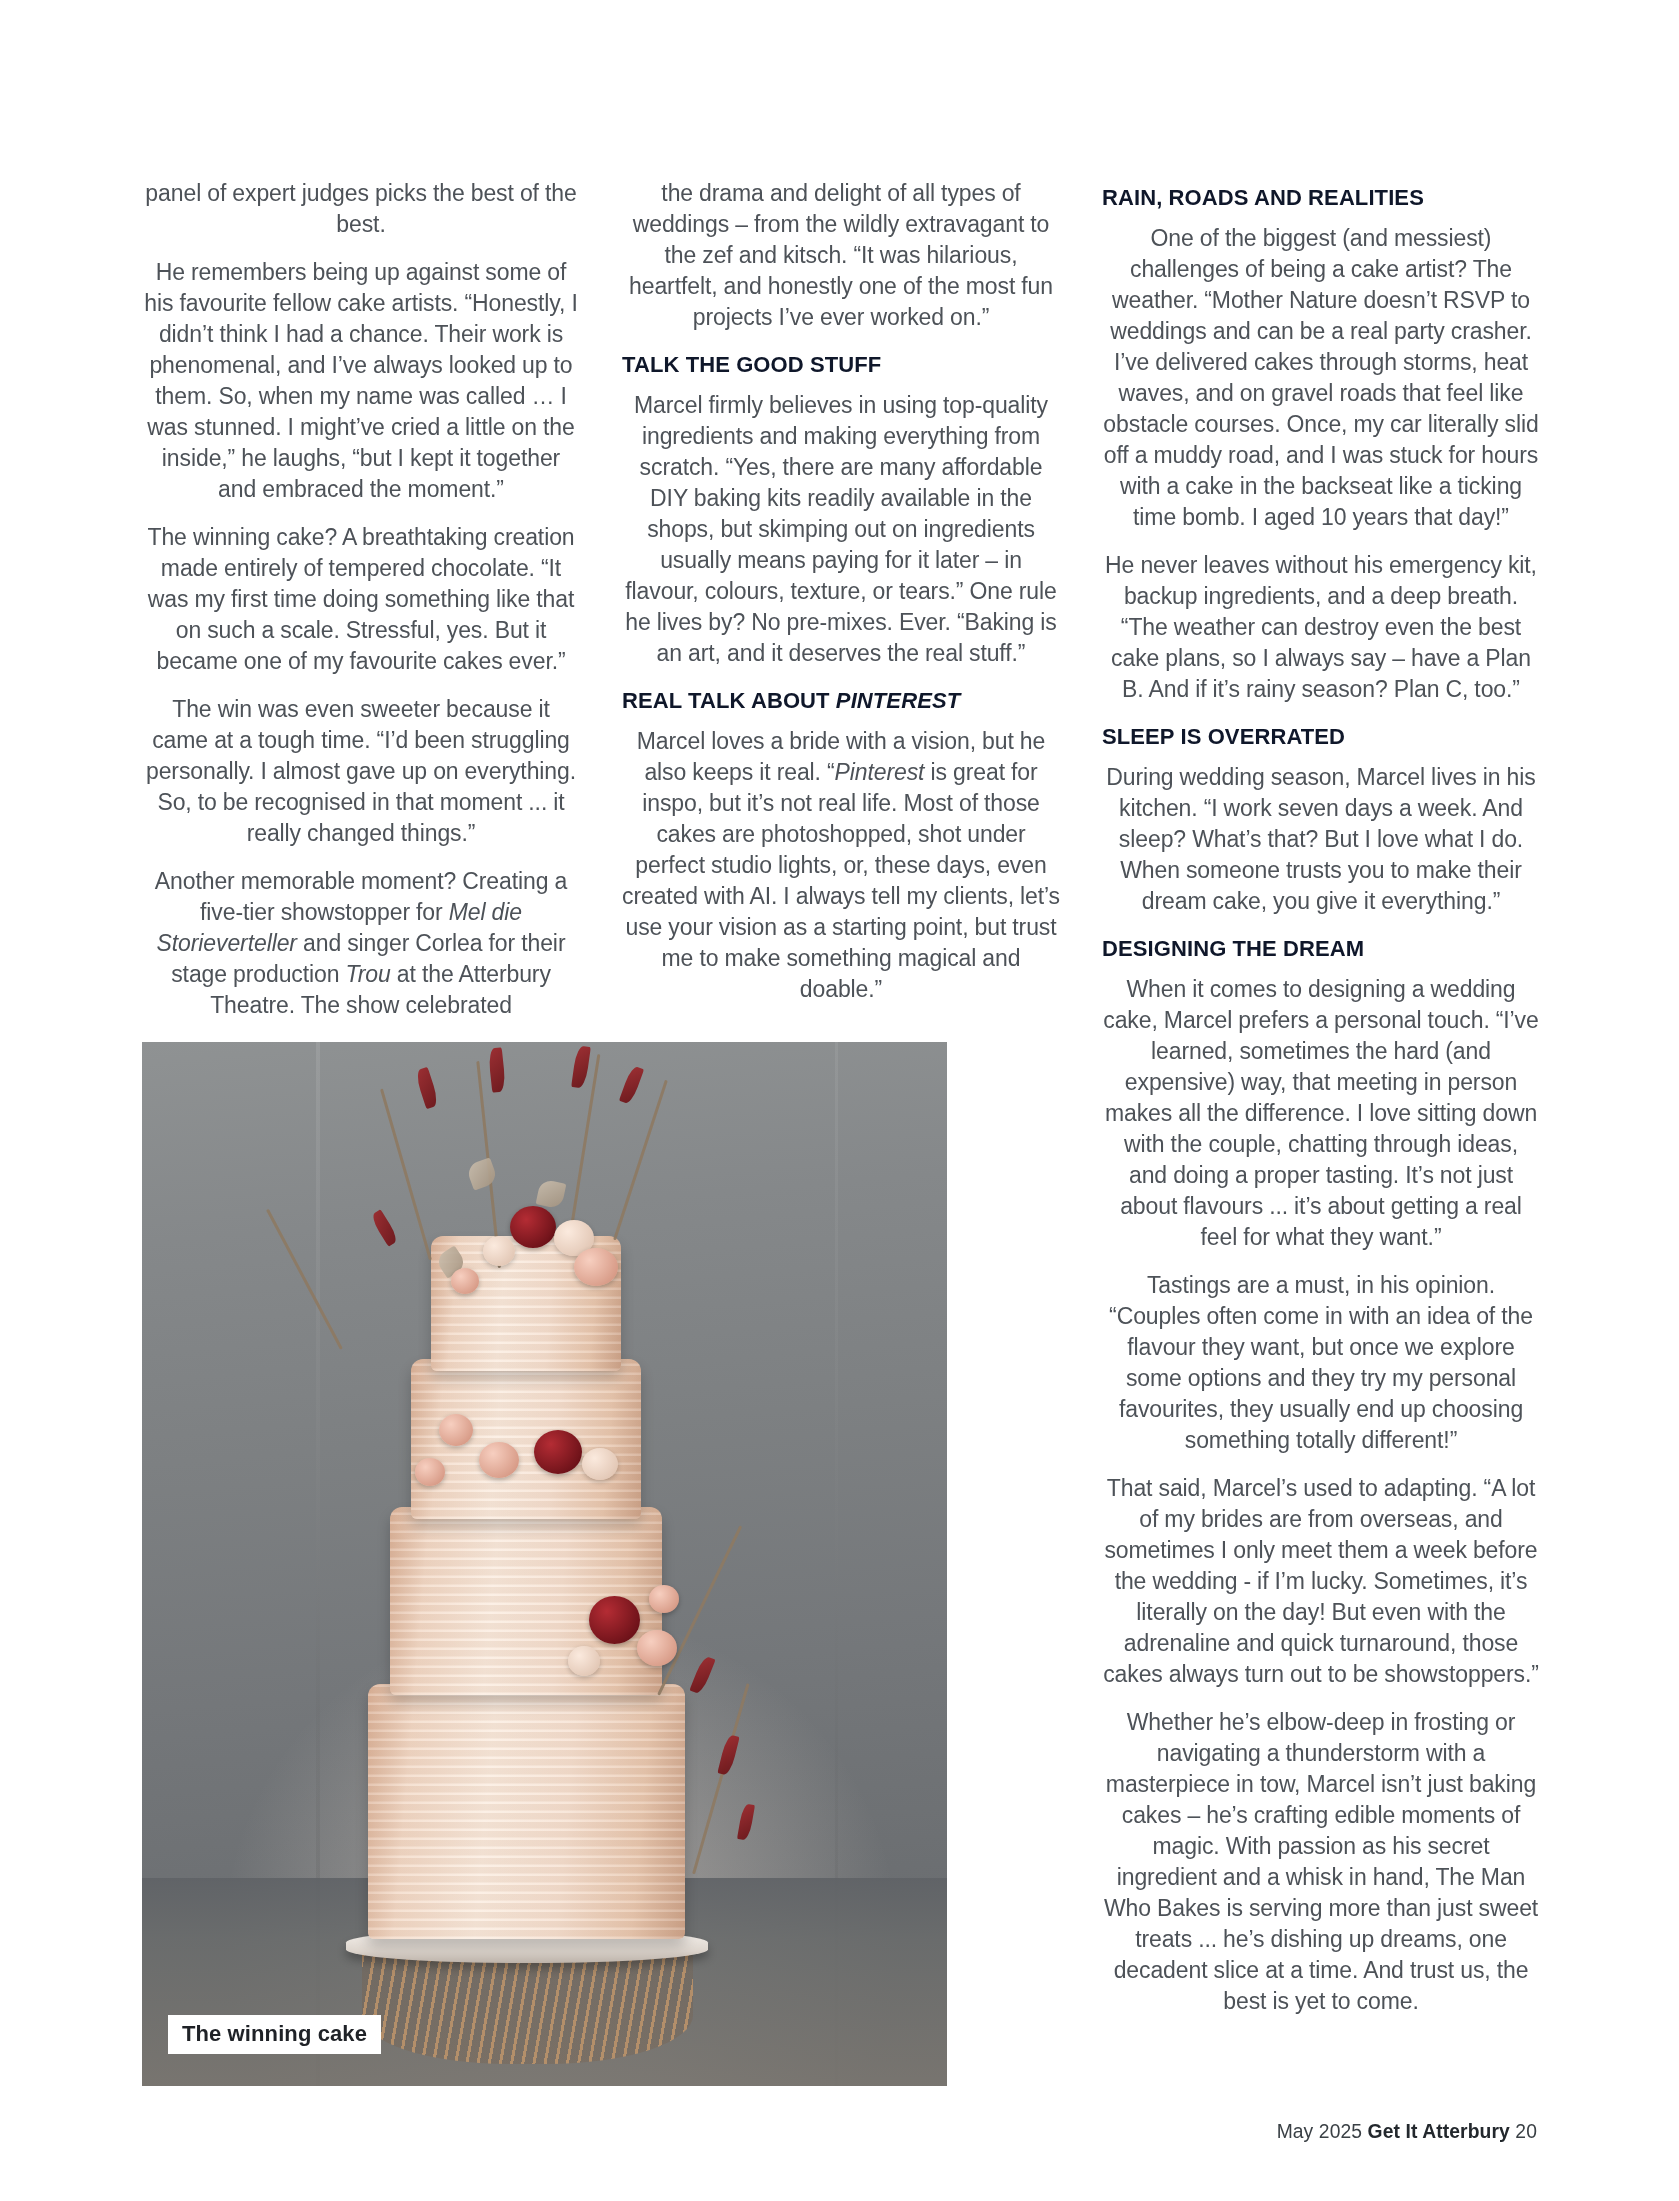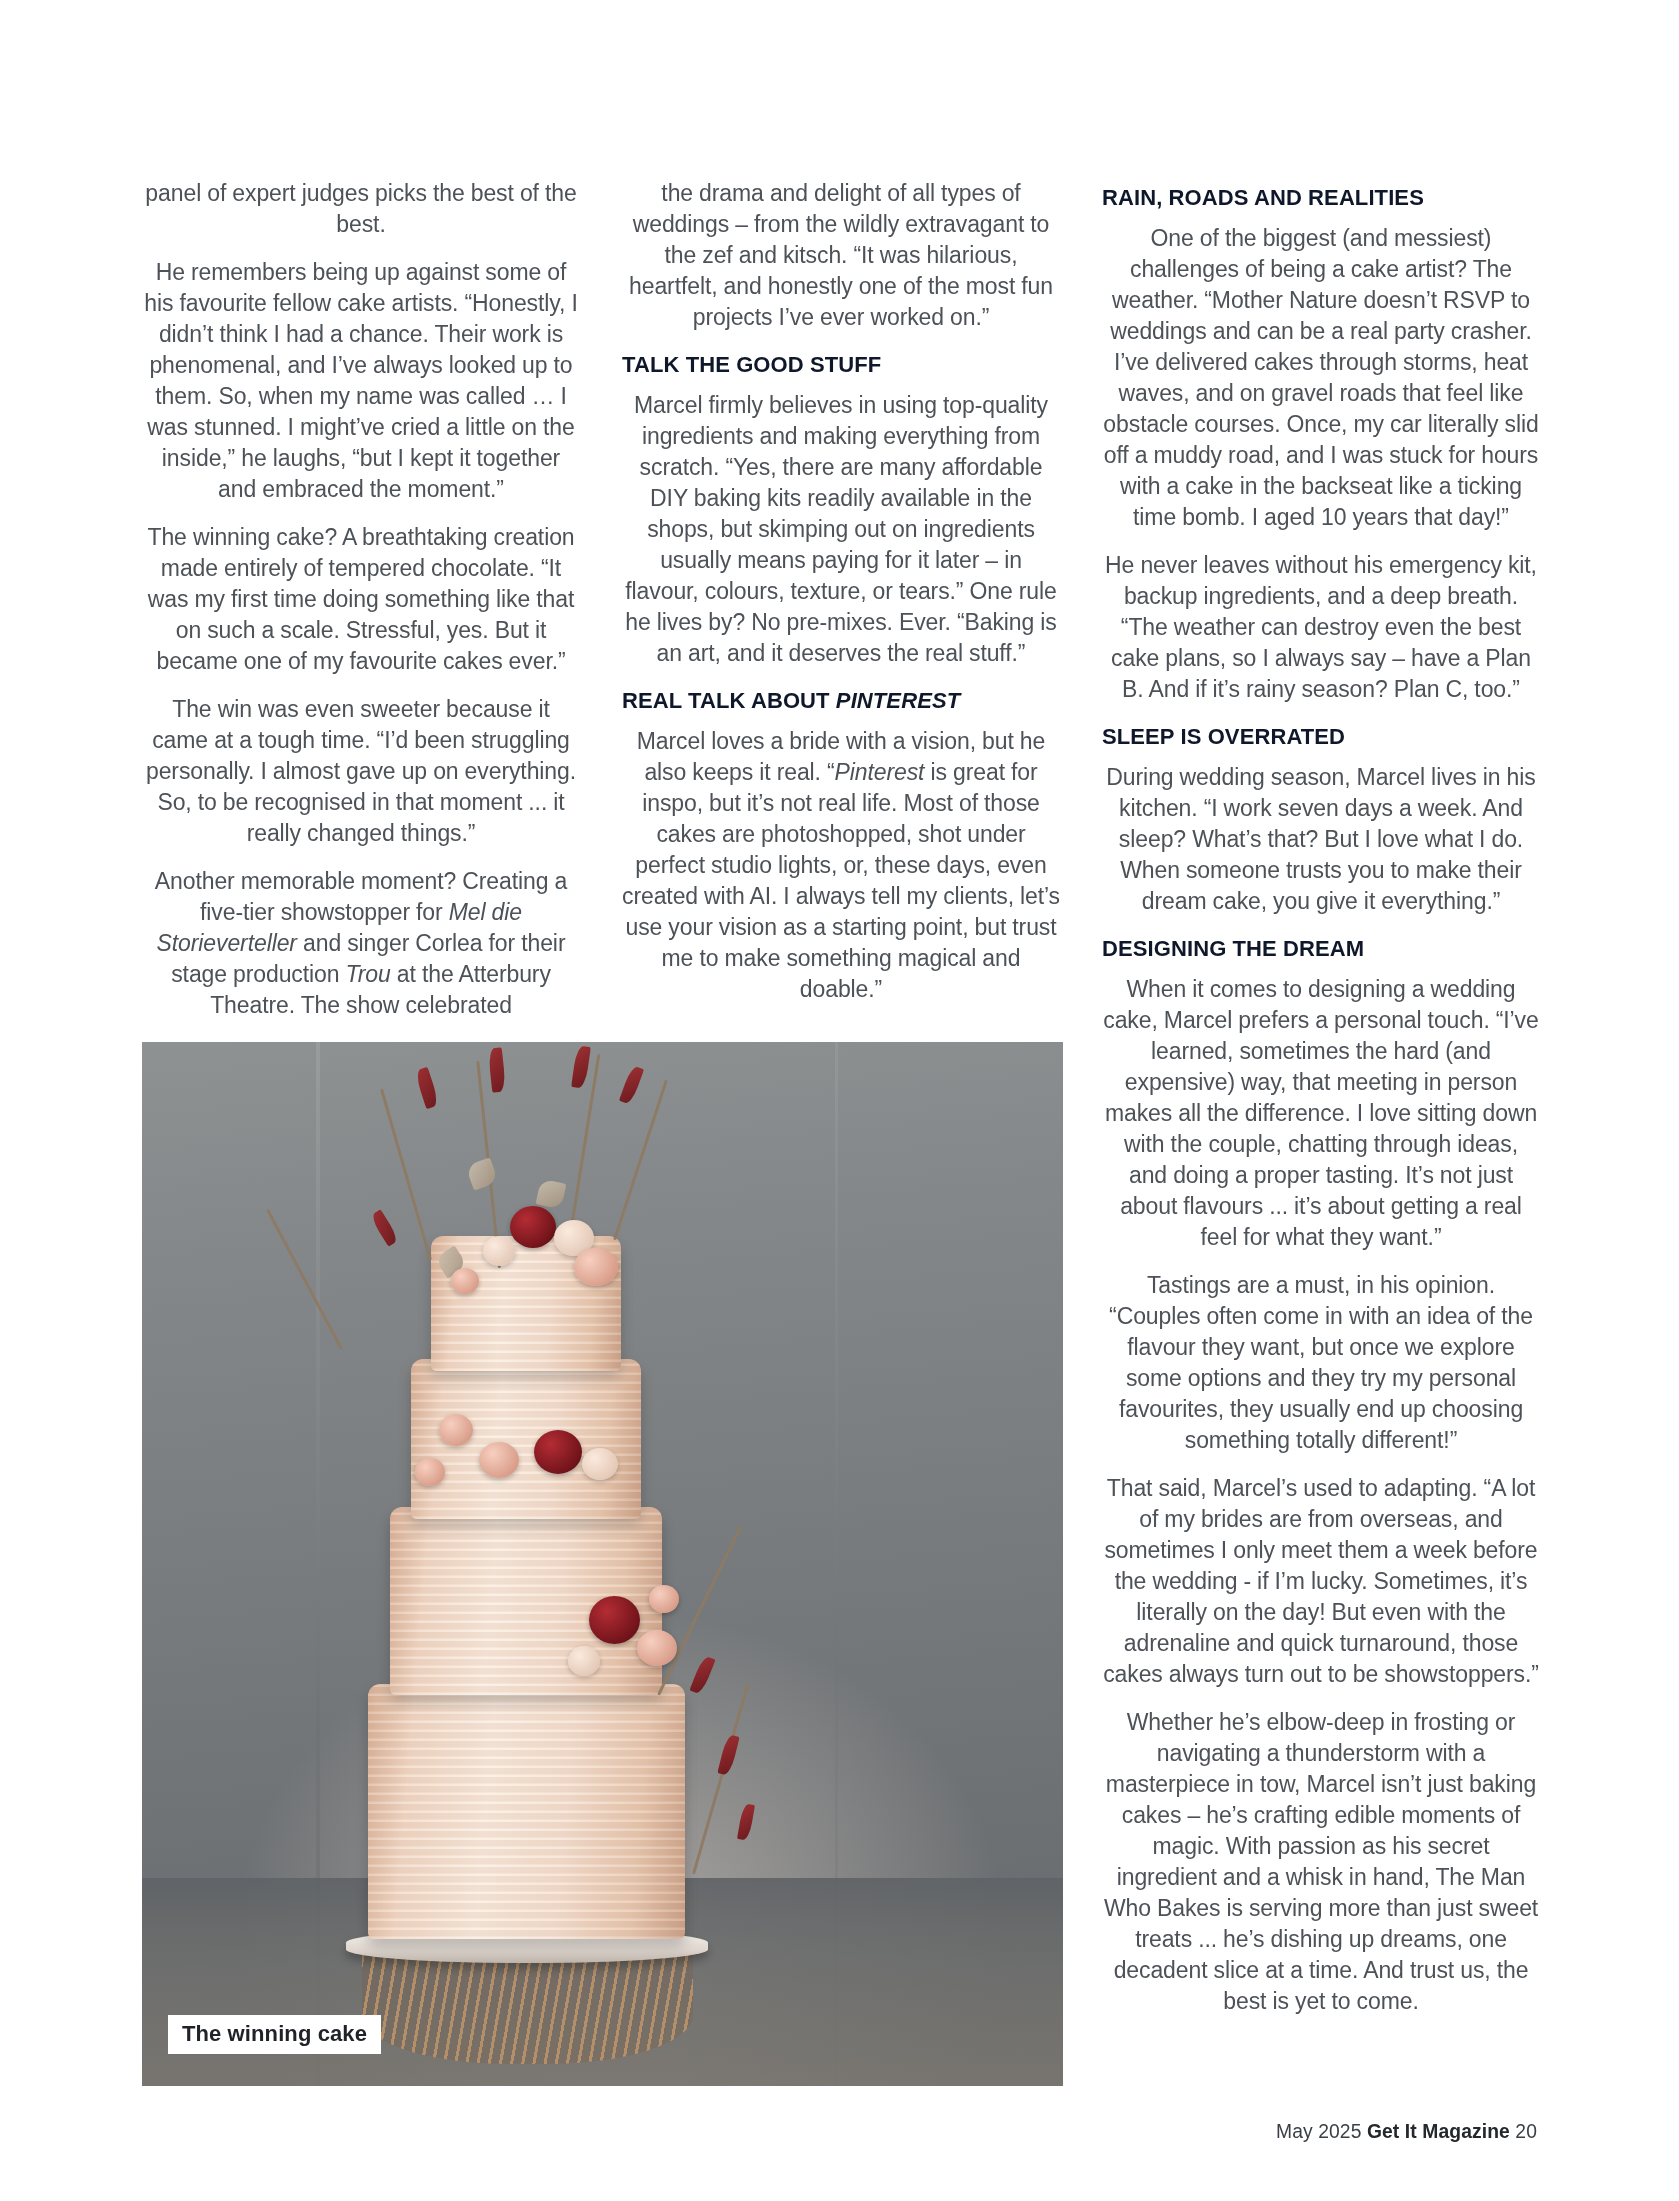--- a/index.html
+++ b/index.html
@@ -49,21 +49,21 @@
   }
   .col p em {
     font-style: italic;
   }
 
   
   .figure {
     position: absolute;
     left: 142px;
     top: 1042px;
-    width: 921px;
+    width: 805px;
     height: 1044px;
     overflow: hidden;
     background: #84cc16;
   }
   .photo {
     position: absolute;
     inset: 0;
     background:
       radial-gradient(ellipse 60% 45% at 52% 86%, rgba(225,215,205,0.55), rgba(225,215,205,0) 70%),
       linear-gradient(175deg, #8f9293 0%, #85888a 18%, #7d8082 38%, #74777a 60%, #6c6f72 80%, #63666a 100%);
@@ -270,18 +270,18 @@
       <div class="bloom bl-pink" style="left:495px; top:588px; width:40px; height:36px;"></div>
       <div class="bloom bl-cream" style="left:426px; top:604px; width:32px; height:30px;"></div>
       <div class="bloom bl-pink" style="left:507px; top:543px; width:30px; height:28px;"></div>
 
       <div class="caption">The winning cake</div>
     </div>
   </div>
 
   <div class="footer">
     <span>May 2025</span>
-    <span class="brand">Get It Magazine</span>
+    <span class="brand">Get It Atterbury</span>
     <span>20</span>
   </div>
 
 </div>
 
 
 </body></html>

